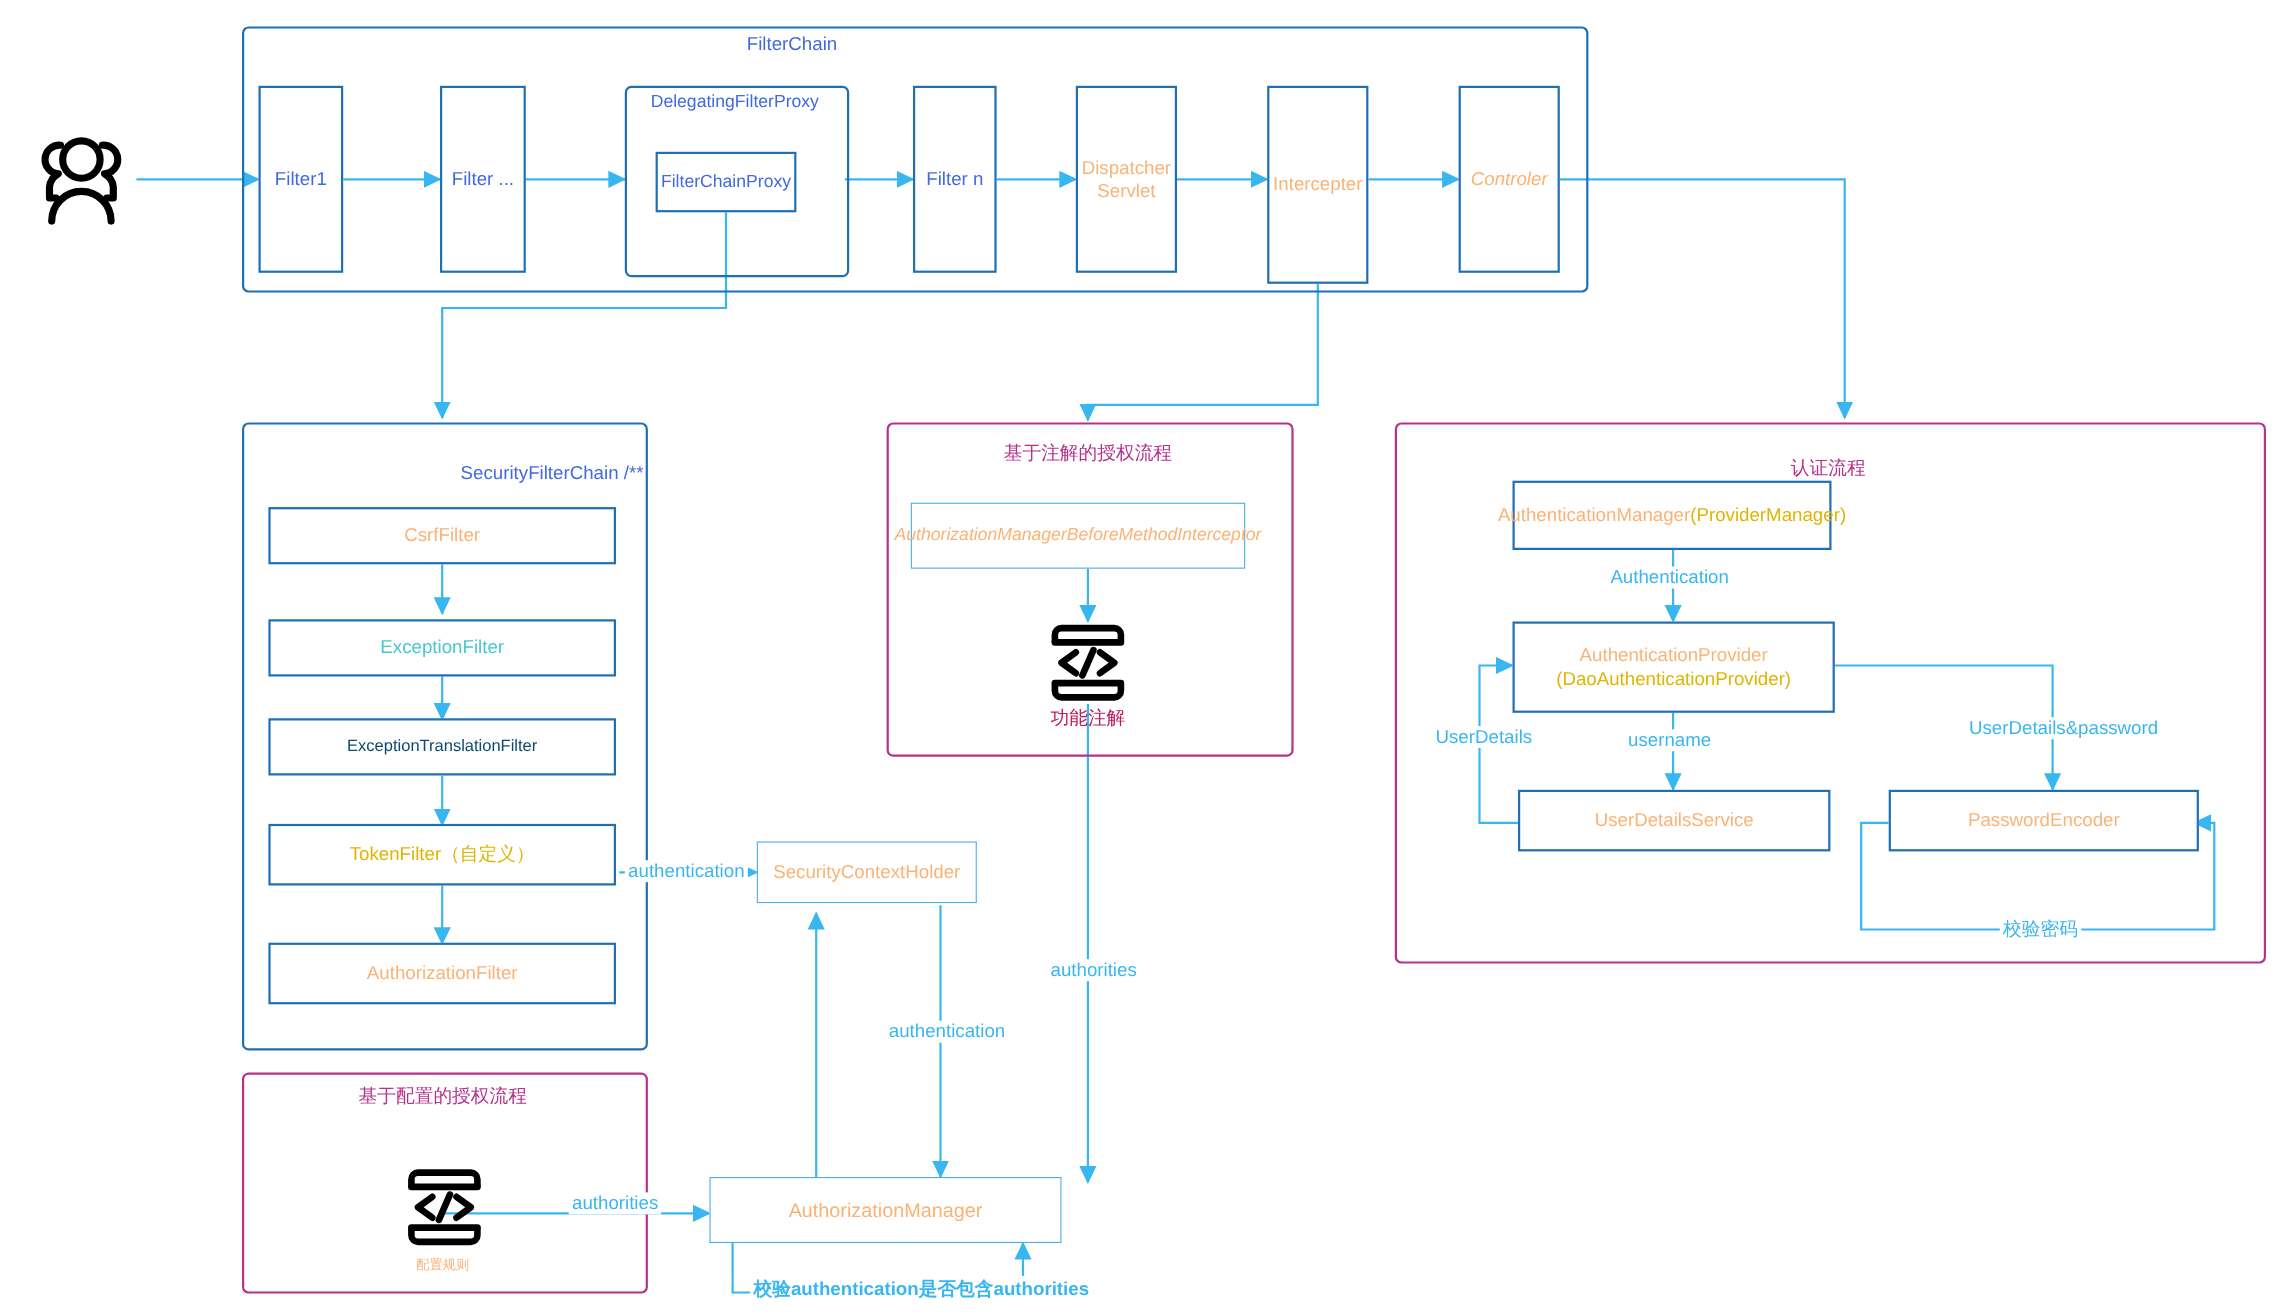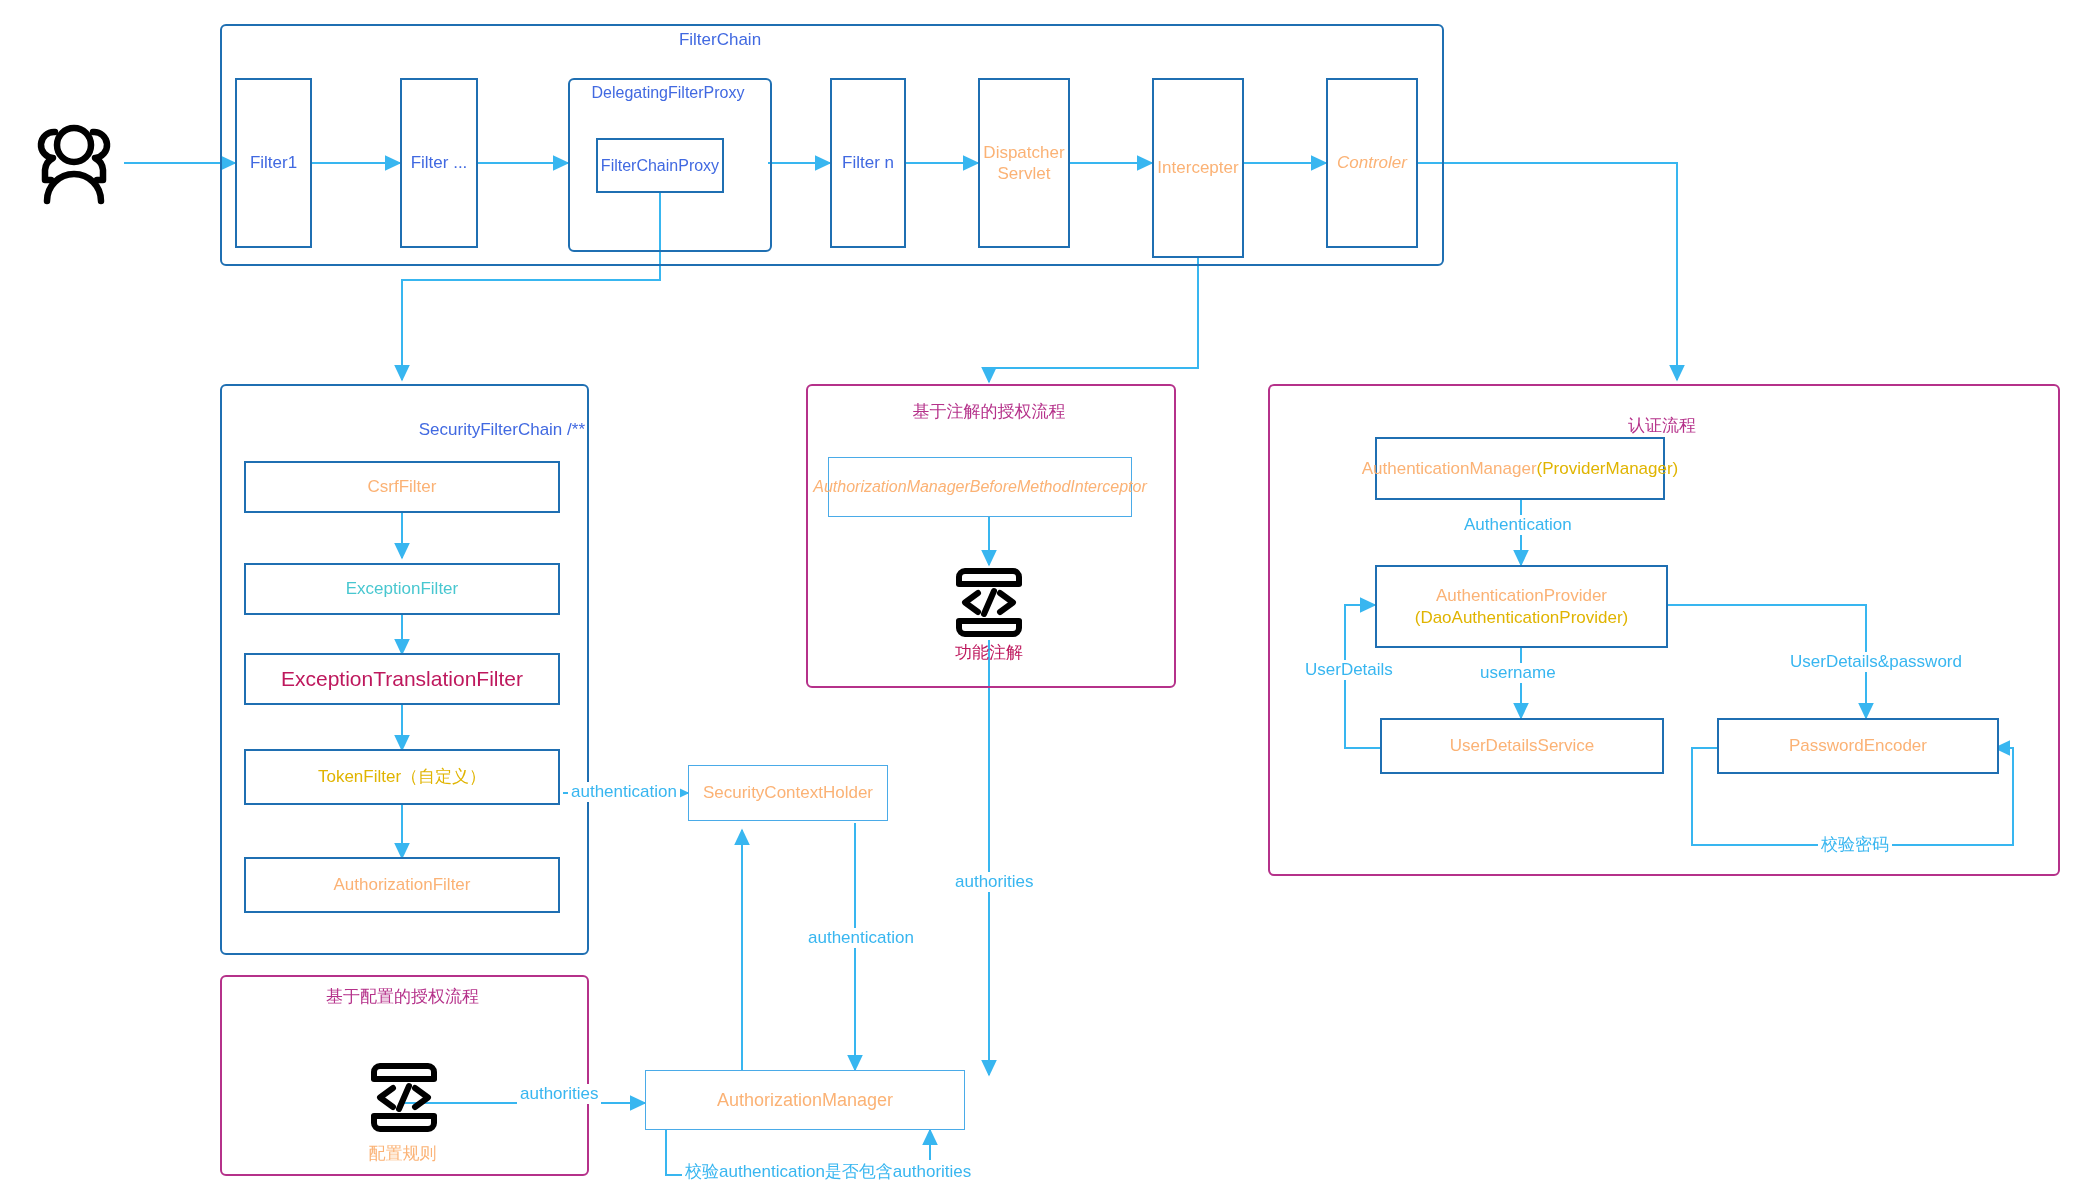--- a/index.html
+++ b/index.html
@@ -131,21 +131,21 @@
   <div class="group-blue" style="position:absolute;left:220px;top:384px;width:365px;height:567px;"></div>
   <div class="grp-title" style="left:220px;top:420px;width:365px;text-align:right;color:#4169E1;font-size:17px;">SecurityFilterChain   /**</div>
 
   <div class="node box-blue" style="left:244px;top:461px;width:316px;height:52px;">
     <span style="color:#FBB275;font-size:17px;">CsrfFilter</span>
   </div>
   <div class="node box-blue" style="left:244px;top:563px;width:316px;height:52px;">
     <span style="color:#48C7D0;font-size:17px;">ExceptionFilter</span>
   </div>
   <div class="node box-blue" style="left:244px;top:653px;width:316px;height:52px;">
-    <span style="color:#be185d;font-size:21px;">ExceptionTranslationFilter</span>
+    <span style="color:#0c4a6e;font-size:15px;">ExceptionTranslationFilter</span>
   </div>
   <div class="node box-blue" style="left:244px;top:749px;width:316px;height:56px;">
     <span style="color:#E0B400;font-size:17px;">TokenFilter（自定义）</span>
   </div>
   <div class="node box-blue" style="left:244px;top:857px;width:316px;height:56px;">
     <span style="color:#FBB275;font-size:17px;">AuthorizationFilter</span>
   </div>
 
   <div class="node box-blue-thin" style="left:688px;top:765px;width:200px;height:56px;">
     <span style="color:#FBB275;font-size:17px;">SecurityContextHolder</span>
@@ -162,21 +162,21 @@
         <path d="M14 18 v-6 a6 6 0 0 1 6 -6 h48 a6 6 0 0 1 6 6 v6"></path>
         <line x1="14" y1="19" x2="74" y2="19"></line>
         <path d="M14 57 v6 a6 6 0 0 0 6 6 h48 a6 6 0 0 0 6 -6 v-6"></path>
         <line x1="14" y1="56" x2="74" y2="56"></line>
         <polyline points="33,28 20,37.5 33,47"></polyline>
         <polyline points="55,28 68,37.5 55,47"></polyline>
         <line x1="49" y1="26" x2="39" y2="49"></line>
       </g>
     </svg>
   </div>
-  <div class="lbl" style="left:220px;top:1142px;width:365px;text-align:center;color:#FBB275;font-size:17px;">配置规则</div>
+  <div class="lbl" style="left:220px;top:1142px;width:365px;text-align:center;color:#FBB275;font-size:12px;">配置规则</div>
   <div class="arrow-label" style="left:517px;top:1084px;">authorities</div>
 
   <div class="group-pink" style="position:absolute;left:806px;top:384px;width:366px;height:300px;"></div>
   <div class="grp-title" style="left:806px;top:400px;width:366px;text-align:center;color:#B5318A;font-size:17px;">基于注解的授权流程</div>
   <div class="node box-blue-thin" style="left:828px;top:457px;width:304px;height:60px;font-style:italic;">
     <span style="color:#FBB275;font-size:16px;">AuthorizationManagerBeforeMethodInterceptor</span>
   </div>
   <div class="icon-code" style="left:945px;top:565px;width:88px;height:75px;">
     <svg viewBox="0 0 88 75" width="88" height="75">
       <g fill="none" stroke="#000" stroke-width="6" stroke-linecap="round" stroke-linejoin="round">
@@ -189,21 +189,21 @@
         <line x1="49" y1="26" x2="39" y2="49"></line>
       </g>
     </svg>
   </div>
   <div class="lbl" style="left:806px;top:641px;width:366px;text-align:center;color:#be185d;font-size:17px;">功能注解</div>
   <div class="arrow-label" style="left:952px;top:872px;">authorities</div>
 
   <div class="node box-blue-thin" style="left:645px;top:1070px;width:320px;height:60px;">
     <span style="color:#FBB275;font-size:18px;">AuthorizationManager</span>
   </div>
-  <div class="arrow-label" style="left:682px;top:1160px;">校验authentication是否包含authorities</div>
+  <div class="arrow-label" style="left:682px;top:1160px;font-weight:bold;">校验authentication是否包含authorities</div>
 
   <div class="group-pink" style="position:absolute;left:1268px;top:384px;width:788px;height:488px;"></div>
   <div class="grp-title" style="left:1268px;top:414px;width:788px;text-align:center;color:#B5318A;font-size:17px;">认证流程</div>
 
   <div class="node box-blue" style="left:1375px;top:437px;width:290px;height:63px;flex-direction:row;">
     <span style="color:#FBB275;font-size:17px;">AuthenticationManager</span>
     <span style="color:#E0B400;font-size:17px;">(ProviderManager)</span>
   </div>
   <div class="arrow-label" style="left:1461px;top:515px;">Authentication</div>
 

